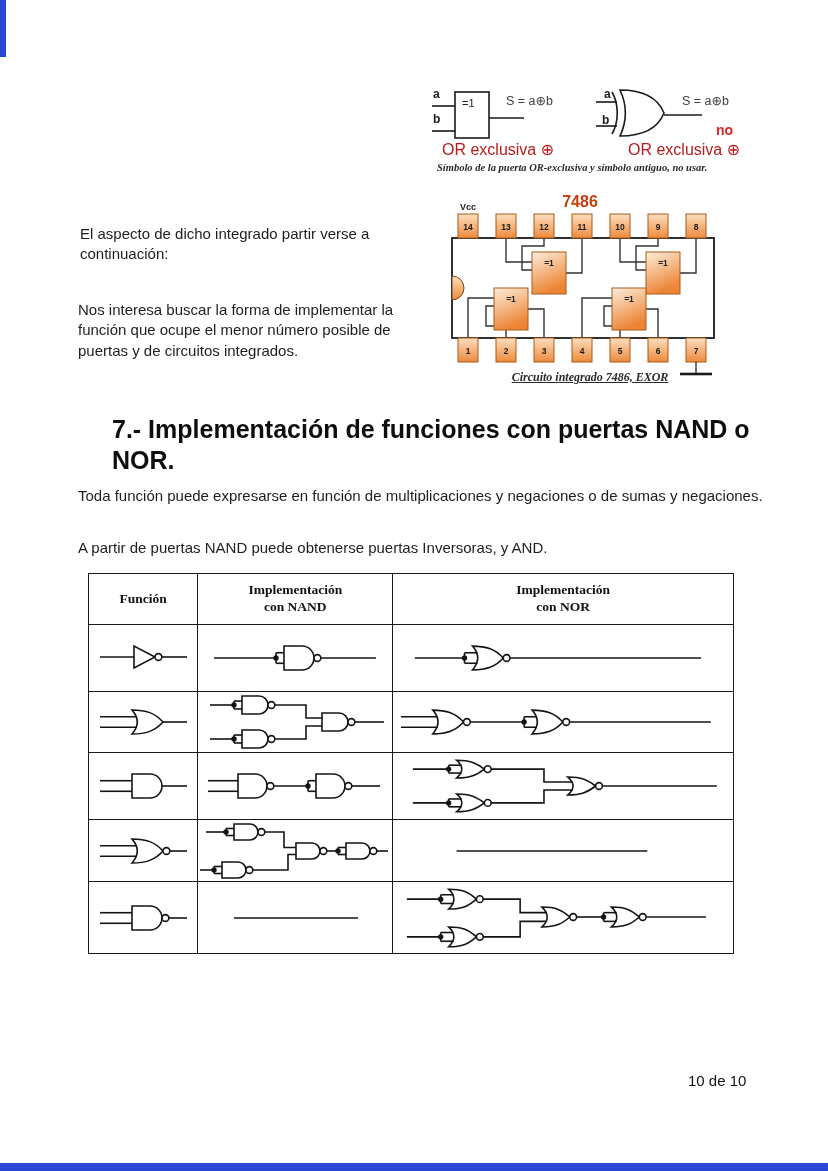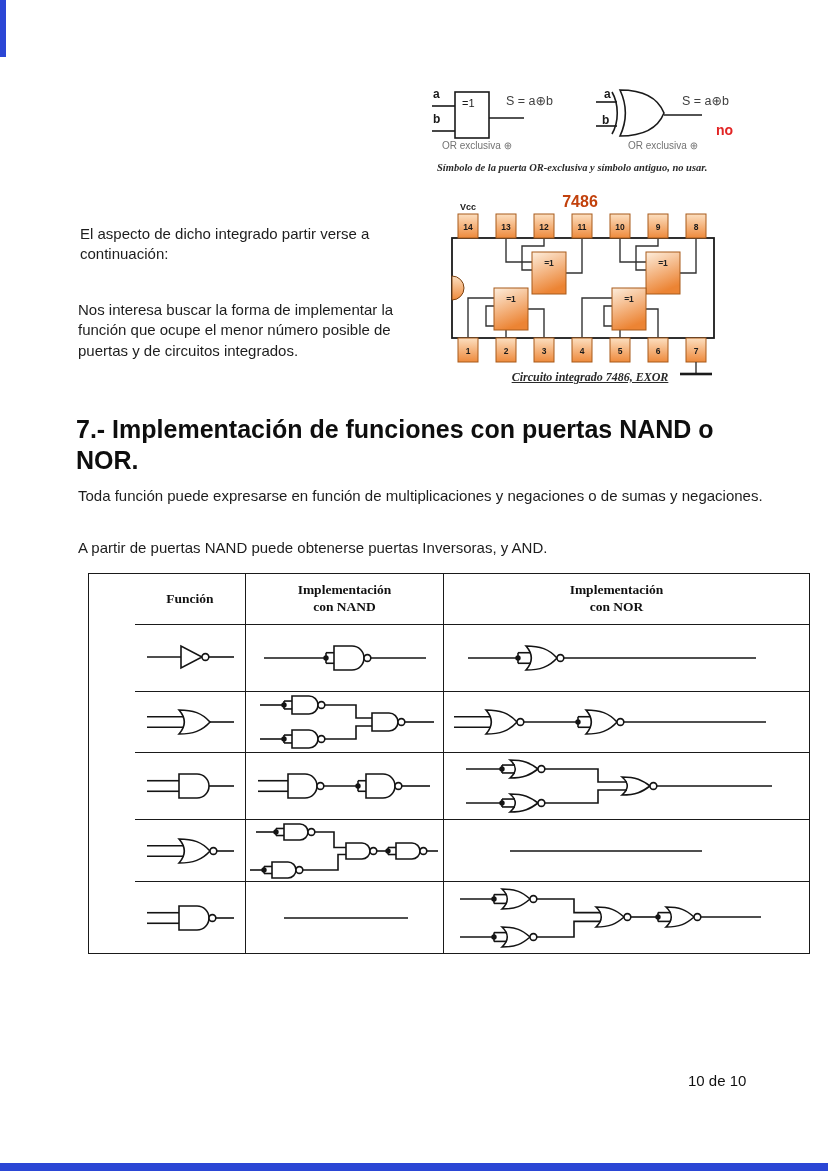--- a/index.html
+++ b/index.html
@@ -3,32 +3,32 @@
 <meta charset="utf-8">
 <style>
   * { box-sizing: border-box; margin: 0; padding: 0; }
   html,body { background:#ffffff; }
   .page {
     position: relative; width: 828px; height: 1171px; background: #fff;
     font-family: "Liberation Sans", sans-serif; color: #1b1b1b; overflow: hidden;
   }
   .abs { position: absolute; }
   .para { font-size: 15px; line-height: 1.35; color: #1d1d1d; }
-  .h7 { font-size: 25px; font-weight: bold; color: #0e0e0e; line-height: 1.22; font-family: "Liberation Sans", sans-serif; }
+  .h7 { font-size: 25px; font-weight: bold; color: #0e0e0e; line-height: 1.22; font-family: "Liberation Sans", sans-serif; margin-left: 36px; }
   .lbl-io { font-size: 12px; font-weight: bold; color: #1a1a1a; }
   .eq1 { font-size: 11px; color: #1a1a1a; }
   .sout { font-size: 12.5px; color: #404040; }
-  .orex { font-size: 10px; color: #737373; }
+  .orex { font-size: 16px; color: #b91c1c; }
   .no-mark { font-size: 14px; font-weight: bold; color: #e22424; }
   .cap { font-family: "Liberation Serif", serif; font-style: italic; font-weight: bold; font-size: 10.5px; color: #2a2a2a; }
   .ic-title { font-size: 16px; font-weight: bold; color: #c2410c; text-align: center; }
   .vcc { font-size: 9px; font-weight: bold; color: #222; }
   .footer { font-size: 15px; color: #111; }
 
-  .gtable { position: absolute; left: 88px; top: 573px; width: 722px; border: 1.6px solid #1a1a1a; background: #fff; padding-left: 46px; }
+  .gtable { position: absolute; left: 88px; top: 573px; width: 646px; border: 1.6px solid #1a1a1a; background: #fff; }
   .ghead, .grow { display: flex; }
   .grow { border-top: 1.6px solid #1a1a1a; }
   .gcell { display: flex; align-items: center; justify-content: center; overflow: hidden; }
   .gcell + .gcell { border-left: 1.6px solid #1a1a1a; }
   .c1 { width: 110px; } .c2 { width: 198px; } .c3 { width: 346px; }
   .ghead { height: 50px; }
   .ghead .gcell { flex-direction: column; font-family: "Liberation Serif", serif; font-weight: bold; font-size: 13.5px; line-height: 1.25; color: #111; text-align: center; }
   .edge { position: absolute; }
 </style>
 </head>

